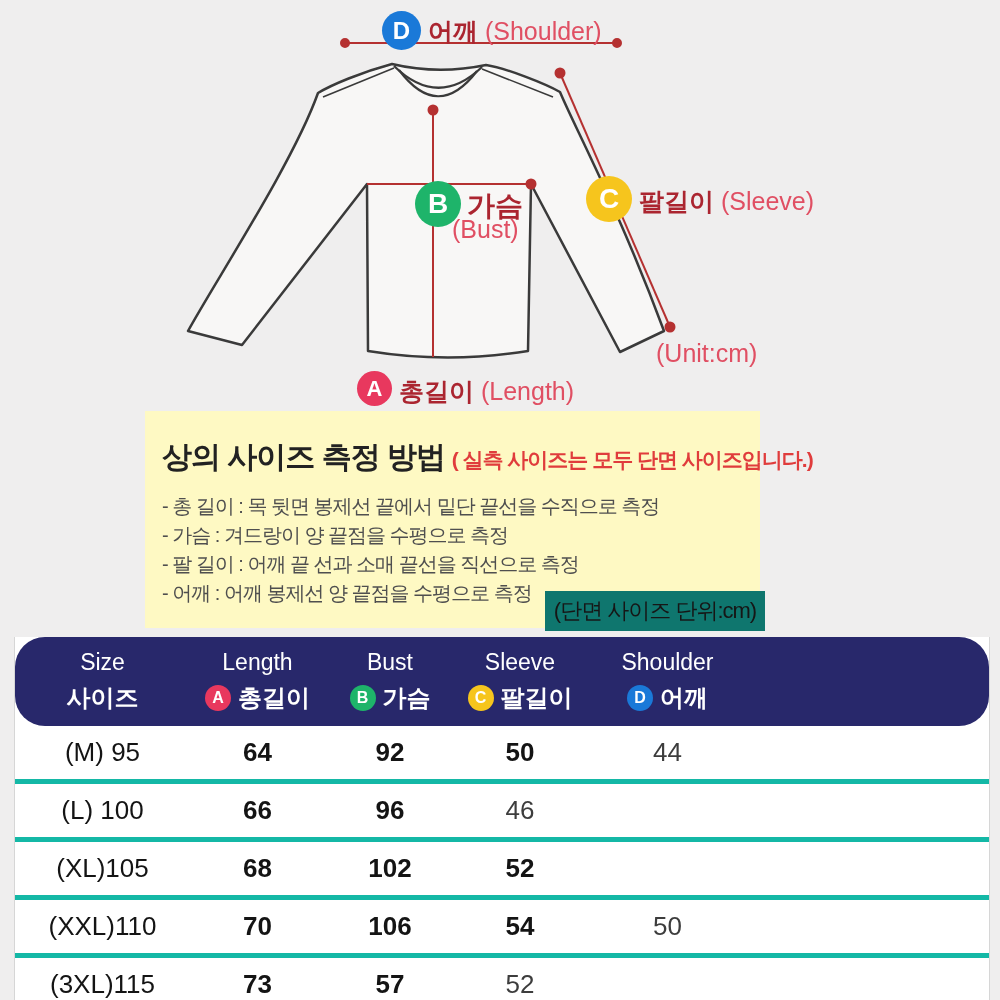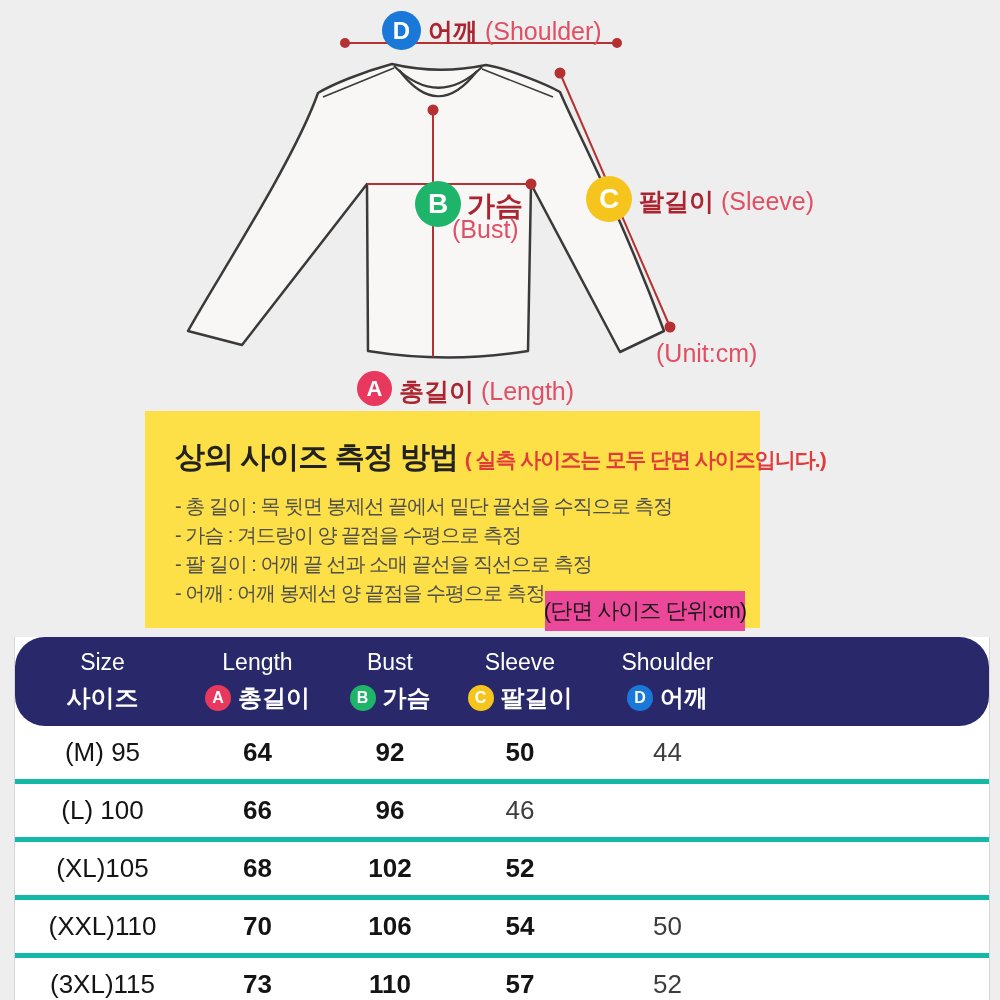--- a/index.html
+++ b/index.html
@@ -24,31 +24,31 @@
   .badge-c { background:#f6c51d; }
   .badge-d { background:#1a79d8; }
 
   .m-label { position:absolute; white-space:nowrap; }
   .ko-red  { color:#ab2530; font-weight:bold; }
   .en-red  { color:#e04f63; }
 
   
   .instructions {
     position:absolute; left:145px; top:411px; width:615px; height:217px;
-    background:#fde047; box-sizing:border-box; padding:26px 0 0 30px;
+    background:#fef9c3; box-sizing:border-box; padding:26px 0 0 17px;
   }
   .instructions .title-line { margin:0 0 14px 0; white-space:nowrap; }
   .instructions .title { font-size:30px; font-weight:bold; color:#222; letter-spacing:-1px; }
   .instructions .title-note { font-size:21px; font-weight:bold; color:#e03c3c; letter-spacing:-1px; }
   .instructions p {
     margin:0; font-size:20px; line-height:29px; color:#4f4f4f; letter-spacing:-1px;
   }
   .footnote-strip {
-    position:absolute; left:545px; top:591px; width:200px; height:40px;
-    background:#ec4899; display:flex; align-items:center; justify-content:center;
+    position:absolute; left:545px; top:591px; width:220px; height:40px;
+    background:#0f766e; display:flex; align-items:center; justify-content:center;
     font-size:22px; color:#161616; letter-spacing:-1px; white-space:nowrap;
   }
 
   
   .size-table {
     position:absolute; left:14px; top:637px; width:976px;
     border:1px solid #d6d6d6; border-top:none; box-sizing:border-box;
     background:#fff;
   }
   .t-grid {
@@ -220,19 +220,18 @@
       <div class="td">(XXL)110</div>
       <div class="td bold">70</div>
       <div class="td bold">106</div>
       <div class="td bold">54</div>
       <div class="td light">50</div>
       <div class="td"></div>
     </div>
     <div class="t-grid t-row">
       <div class="td">(3XL)115</div>
       <div class="td bold">73</div>
-      <div class="td bold">110</div>
       <div class="td bold">57</div>
       <div class="td light">52</div>
       <div class="td"></div>
     </div>
   </div>
 </div>
 
 </body></html>

